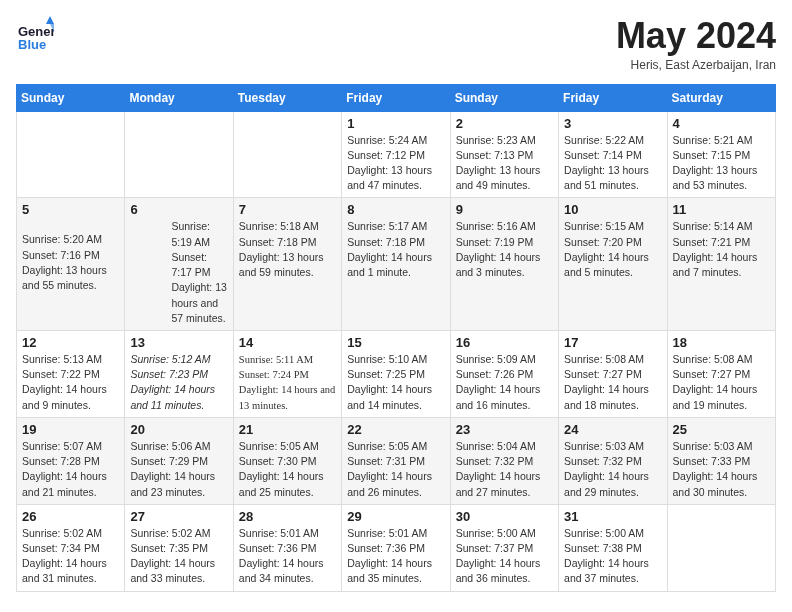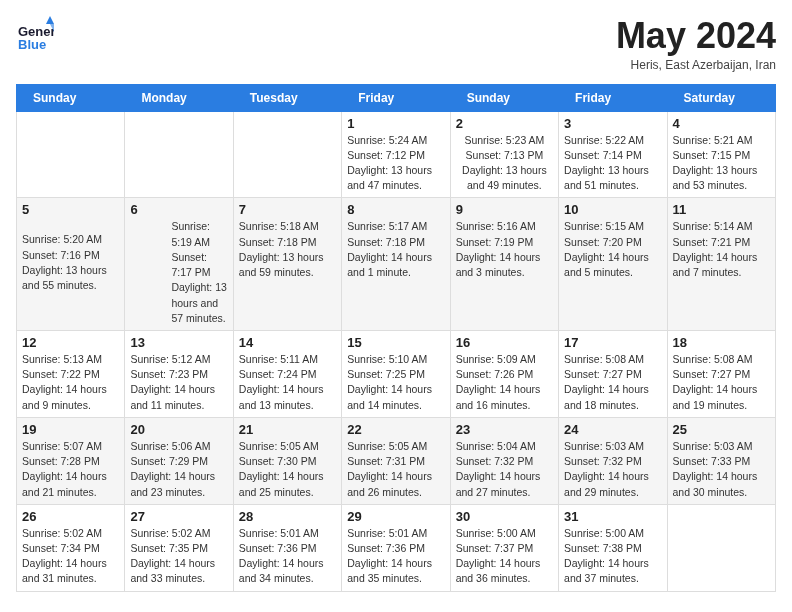--- a/index.html
+++ b/index.html
@@ -48,21 +48,21 @@
     table {
       width: 100%;
       border-collapse: collapse;
       font-size: 11px;
     }
     thead tr th {
       background: #2a7de1;
       color: #fff;
       font-weight: bold;
       font-size: 12px;
-      padding: 6px 16px;
+      padding: 6px 4px;
       text-align: left;
       border: 1px solid #2a7de1;
     }
     tbody tr td {
       vertical-align: top;
       border: 1px solid #ddd;
       padding: 4px 5px;
       min-height: 70px;
       width: calc(100% / 7);
     }
@@ -125,21 +125,21 @@
         <td class="empty-cell"></td>
         <td class="empty-cell"></td>
         <td>
           <div class="day-num">1</div>
           <div class="day-info" style="white-space: pre-line;">Sunrise: 5:24 AM
 Sunset: 7:12 PM
 Daylight: 13 hours and 47 minutes.</div>
         </td>
         <td>
           <div class="day-num">2</div>
-          <div class="day-info" style="white-space: pre-line; text-align: center;">Sunrise: 5:23 AM
+          <div class="day-info" style="white-space: pre-line;">Sunrise: 5:23 AM
 Sunset: 7:13 PM
 Daylight: 13 hours and 49 minutes.</div>
         </td>
         <td>
           <div class="day-num">3</div>
           <div class="day-info" style="white-space: pre-line;">Sunrise: 5:22 AM
 Sunset: 7:14 PM
 Daylight: 13 hours and 51 minutes.</div>
         </td>
         <td>
@@ -195,27 +195,27 @@
       </tr>
       <tr>
         <td>
           <div class="day-num">12</div>
           <div class="day-info" style="white-space: pre-line;">Sunrise: 5:13 AM
 Sunset: 7:22 PM
 Daylight: 14 hours and 9 minutes.</div>
         </td>
         <td>
           <div class="day-num">13</div>
-          <div class="day-info" style="white-space: pre-line;">Sunrise: 5:12 AM
+          <div class="day-info" style="white-space: pre-line; font-style: italic;">Sunrise: 5:12 AM
 Sunset: 7:23 PM
 Daylight: 14 hours and 11 minutes.</div>
         </td>
         <td>
           <div class="day-num">14</div>
-          <div class="day-info" style="white-space: pre-line;">Sunrise: 5:11 AM
+          <div class="day-info" style="white-space: pre-line; font-family: Liberation Serif, serif;">Sunrise: 5:11 AM
 Sunset: 7:24 PM
 Daylight: 14 hours and 13 minutes.</div>
         </td>
         <td>
           <div class="day-num">15</div>
           <div class="day-info" style="white-space: pre-line;">Sunrise: 5:10 AM
 Sunset: 7:25 PM
 Daylight: 14 hours and 14 minutes.</div>
         </td>
         <td>

